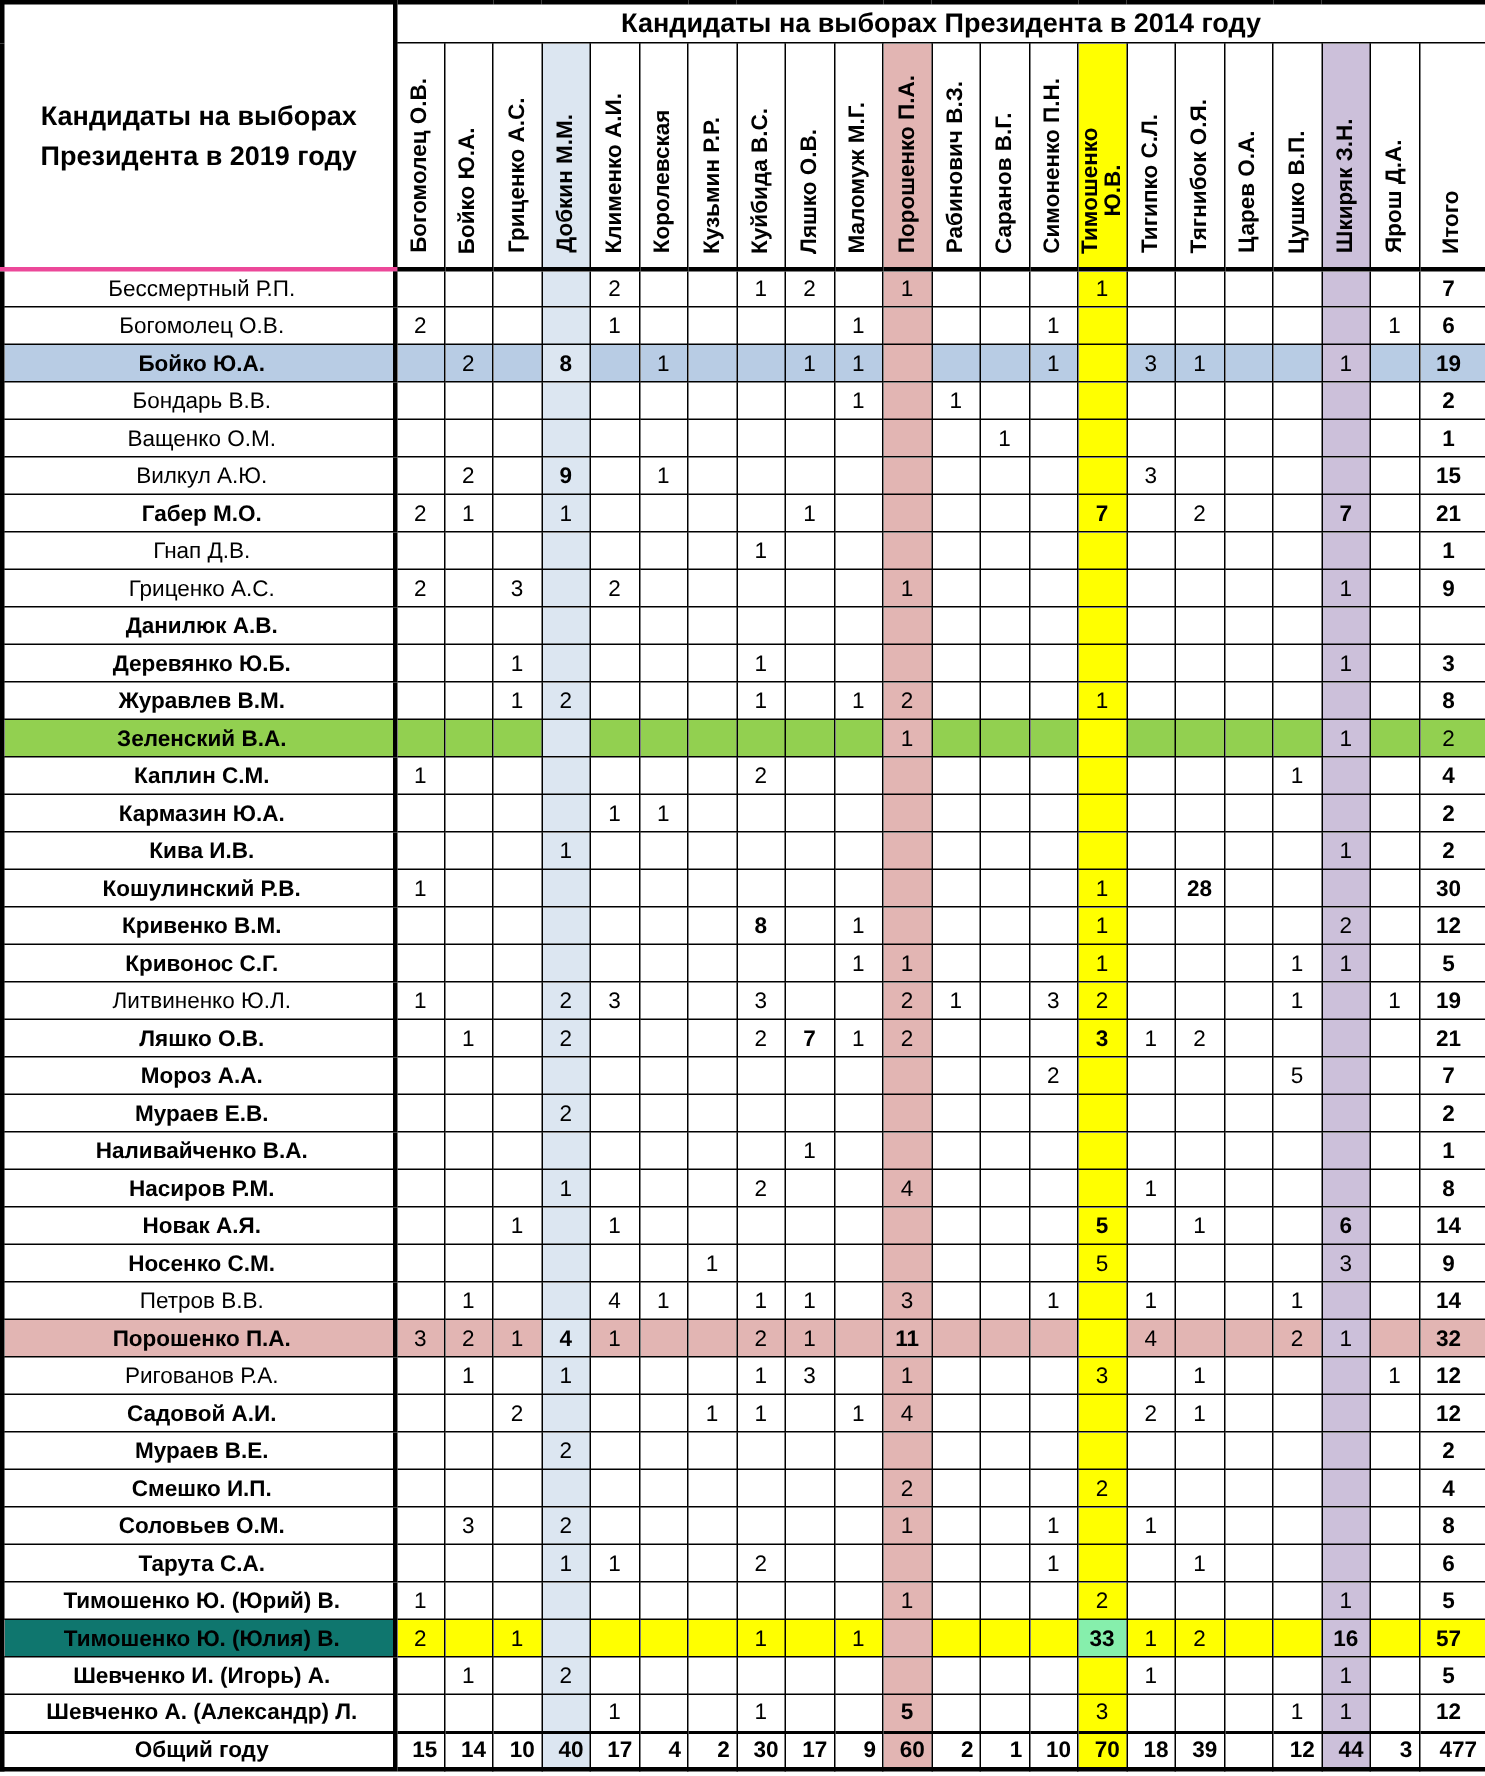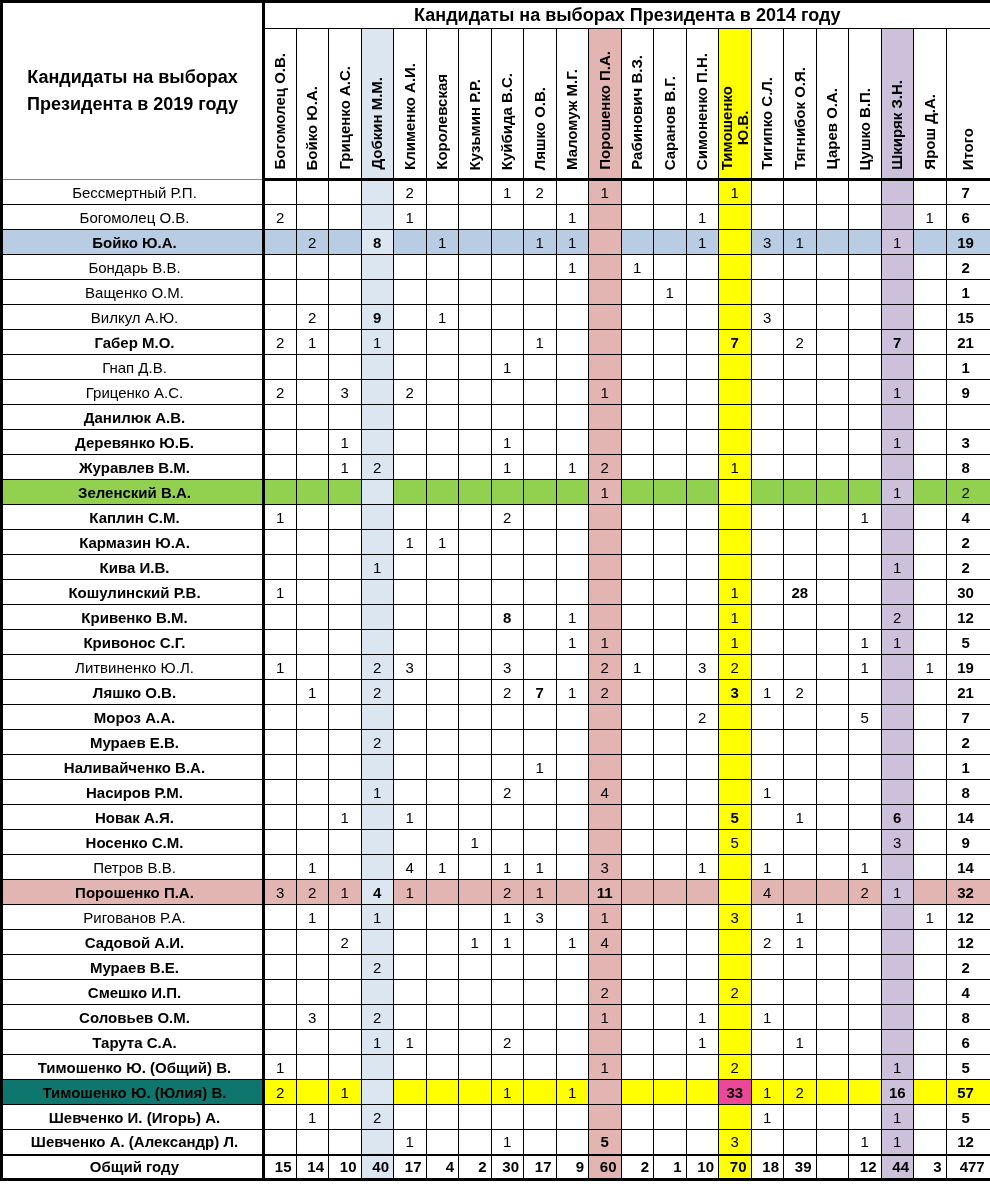--- a/index.html
+++ b/index.html
@@ -3,21 +3,21 @@
 <meta charset="utf-8">
 <style>
   html,body{margin:0;padding:0;background:#fff;}
   body{font-family:"Liberation Sans",sans-serif;color:#000;}
   .wrap{width:990px;height:1184px;overflow:hidden;background:#fff;}
   table{border-collapse:collapse;table-layout:fixed;width:990px;}
   td{border:1px solid #000;padding:0;overflow:hidden;box-sizing:border-box;background:#fff;}
   table{border:3px solid #000;}
   
   td.corner{
-    border-right:3px solid #000;border-bottom:1px solid #ec4899;
+    border-right:3px solid #000;border-bottom:3px solid #ec4899;
     text-align:center;vertical-align:middle;
     font-weight:bold;font-size:18px;line-height:1.5;white-space:pre-line;
   }
   
   td.band{height:27px;text-align:center;vertical-align:middle;font-weight:bold;font-size:18px;}
   
   td.vh{height:151px;vertical-align:bottom;text-align:center;border-bottom:3px solid #000;padding-bottom:4px;}
   td.vh span{
     display:inline-block;
     writing-mode:vertical-rl;
@@ -969,21 +969,21 @@
           <td class="v" style="background: rgb(255, 255, 0);"></td>
           <td class="v"></td>
           <td class="v">1</td>
           <td class="v"></td>
           <td class="v"></td>
           <td class="v" style="background: rgb(204, 192, 218);"></td>
           <td class="v"></td>
           <td class="total">6</td>
         </tr>
         <tr class="r">
-          <td class="label b">Тимошенко Ю. (Общий) В.</td>
+          <td class="label b">Тимошенко Ю. (Юрий) В.</td>
           <td class="v">1</td>
           <td class="v"></td>
           <td class="v"></td>
           <td class="v" style="background: rgb(220, 230, 241);"></td>
           <td class="v"></td>
           <td class="v"></td>
           <td class="v"></td>
           <td class="v"></td>
           <td class="v"></td>
           <td class="v"></td>
@@ -1009,21 +1009,21 @@
           <td class="v" style="background: rgb(255, 255, 0);"></td>
           <td class="v" style="background: rgb(255, 255, 0);"></td>
           <td class="v" style="background: rgb(255, 255, 0);"></td>
           <td class="v" style="background: rgb(255, 255, 0);">1</td>
           <td class="v" style="background: rgb(255, 255, 0);"></td>
           <td class="v" style="background: rgb(255, 255, 0);">1</td>
           <td class="v" style="background: rgb(226, 181, 179);"></td>
           <td class="v" style="background: rgb(255, 255, 0);"></td>
           <td class="v" style="background: rgb(255, 255, 0);"></td>
           <td class="v" style="background: rgb(255, 255, 0);"></td>
-          <td class="v b" style="background: #ec4899;">33</td>
+          <td class="v b" style="background: #86efac;">33</td>
           <td class="v" style="background: rgb(255, 255, 0);">1</td>
           <td class="v" style="background: rgb(255, 255, 0);">2</td>
           <td class="v" style="background: rgb(255, 255, 0);"></td>
           <td class="v" style="background: rgb(255, 255, 0);"></td>
           <td class="v b" style="background: rgb(204, 192, 218);">16</td>
           <td class="v" style="background: rgb(255, 255, 0);"></td>
           <td class="total" style="background: rgb(255, 255, 0);">57</td>
         </tr>
         <tr class="r">
           <td class="label b">Шевченко И. (Игорь) А.</td>

